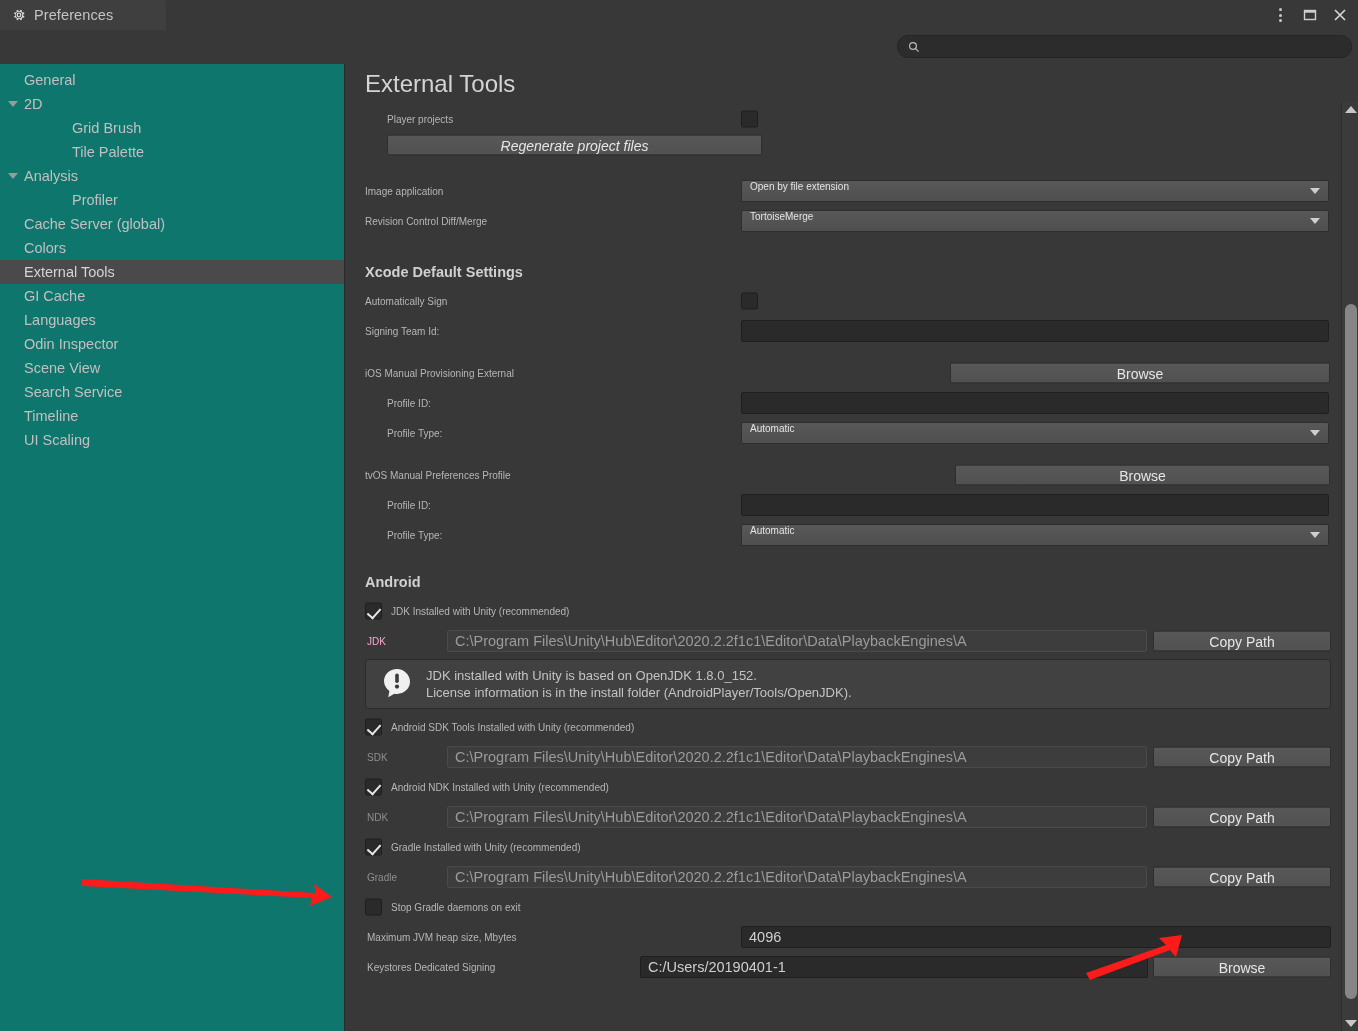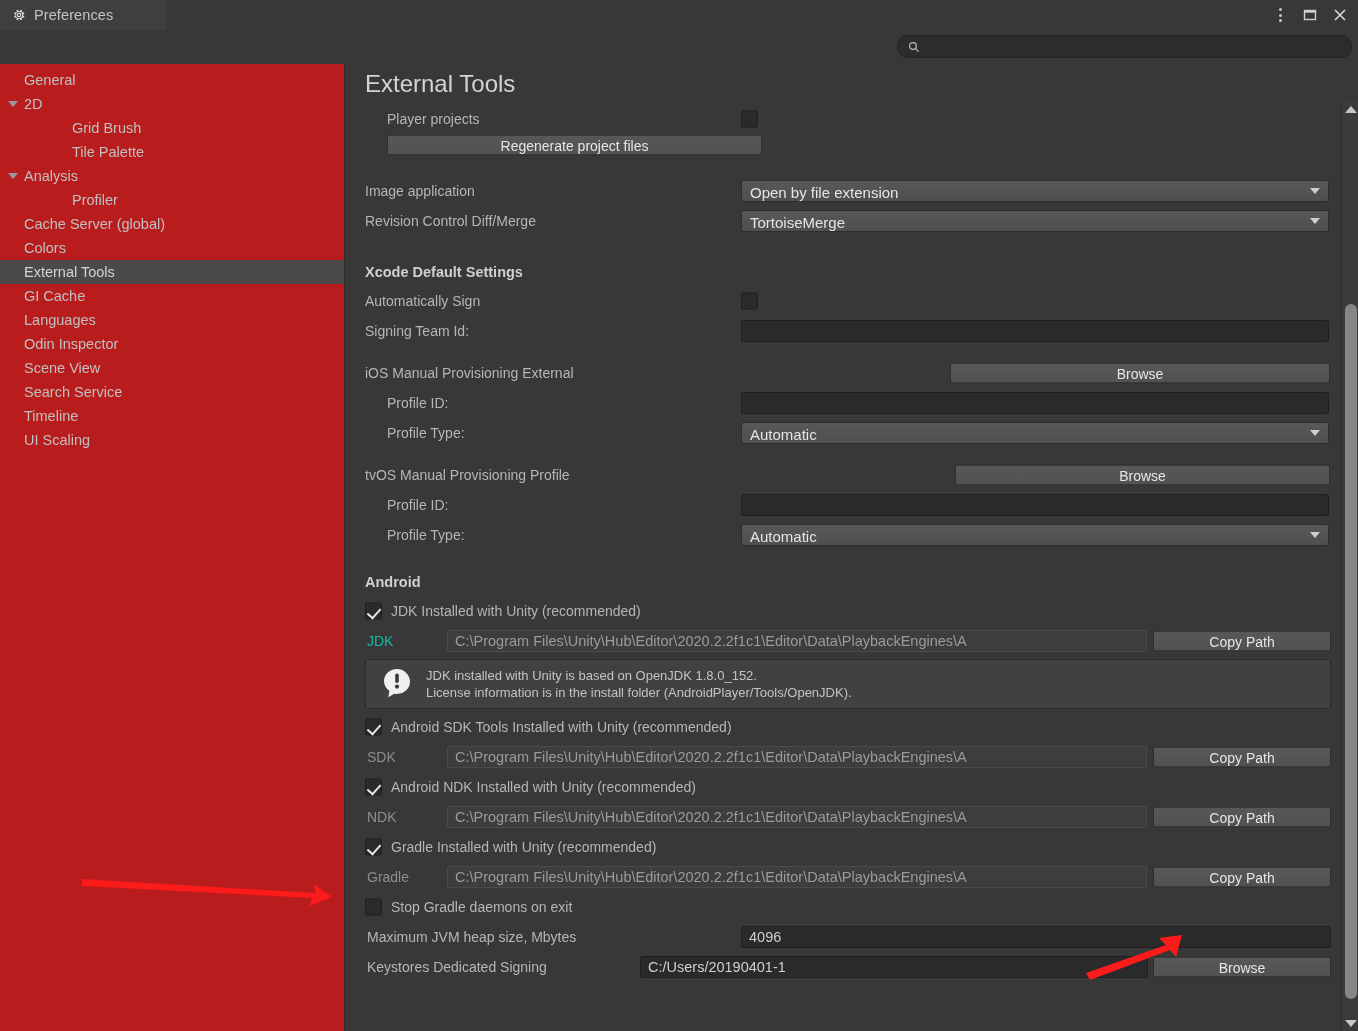--- a/index.html
+++ b/index.html
@@ -53,21 +53,21 @@
     background: transparent; border: 0; outline: none;
     color: #c8c8c8; font-size: 12.5px; font-family: inherit;
     margin-left: 6px; width: 400px; height: 20px;
   }
 
   
   .body-split { position: absolute; left:0; top: 64px; width:1358px; height: 967px; }
 
   .sidebar {
     position: absolute; left: 0; top: 0; width: 345px; height: 967px;
-    background: #b91c1c;
+    background: #0f766e;
     border-right: 1px solid #2b2b2b;
     padding-top: 4px;
   }
   .side-item {
     height: 24px; display: flex; align-items: center;
     font-size: 14.5px; color: #c0c0c0; position: relative;
     padding-left: 24px; white-space: nowrap;
   }
   .side-item.sel { background: #4a4a4a; color: #d4d4d4; }
   .side-item.ind1 { padding-left: 72px; }
@@ -85,21 +85,21 @@
   }
   .page-title {
     position: absolute; left: 20px; top: 6px;
     font-size: 24px; color: #d4d4d4; font-weight: normal;
   }
 
   .form { position: absolute; left: 0; top: 42px; width: 1013px; }
 
   .row { position: relative; width: 1013px; }
   .lbl {
-    position: absolute; font-size: 14px; color: #b6b6b6; white-space: nowrap;
+    position: absolute; font-size: 10px; color: #b6b6b6; white-space: nowrap;
     top: 50%; transform: translateY(-50%);
   }
   .section-hdr {
     position: absolute; font-size: 14.5px; color: #d0d0d0; font-weight: bold;
     top: 50%; transform: translateY(-50%); left: 20px;
   }
 
   .checkbox {
     position: absolute; width: 17px; height: 17px;
     background: #2a2a2a; border: 1px solid #1e1e1e; border-radius: 2px;
@@ -120,22 +120,22 @@
     color: #e6e6e6; font-size: 14px; font-family: inherit;
     display: flex; align-items: center; justify-content: center;
     top: 50%; transform: translateY(-50%);
     cursor: default;
   }
 
   .dropdown {
     position: absolute; height: 22px;
     background: linear-gradient(#585858, #4f4f4f);
     border: 1px solid #2e2e2e; border-radius: 2px;
-    color: #e4e4e4; font-size: 15px;
-    display: flex; align-items: flex-end;
+    color: #e4e4e4; font-size: 10px;
+    display: flex; align-items: flex-start;
     padding-left: 8px;
     top: 50%; transform: translateY(-50%);
   }
   .dd-arrow {
     position: absolute; right: 8px; top: 50%; transform: translateY(-50%);
     width: 0; height: 0;
     border-left: 5px solid transparent; border-right: 5px solid transparent;
     border-top: 6px solid #cfcfcf;
   }
 
@@ -279,21 +279,21 @@
     <div class="page-title">External Tools</div>
 
     <div class="form">
 
       <div class="row" style="height:26px;">
         <span class="lbl" style="left:42px;">Player projects</span>
         <span class="checkbox" style="left:396px;"></span>
       </div>
 
       <div class="row" style="height:26px;">
-        <button class="btn" style="left:42px;width:375px;">Regenerate project files</button>
+        <button class="btn" style="left:42px;width:375px;font-style:italic;">Regenerate project files</button>
       </div>
 
       <div style="height:18px;"></div>
 
       <div class="row" style="height:30px;">
         <span class="lbl" style="left:20px;">Image application</span>
         <div class="dropdown" style="left:396px;width:588px;">
           <span>Open by file extension</span>
           <span class="dd-arrow"></span>
         </div>
@@ -343,21 +343,21 @@
         <span class="lbl" style="left:42px;">Profile Type:</span>
         <div class="dropdown" style="left:396px;width:588px;">
           <span>Automatic</span>
           <span class="dd-arrow"></span>
         </div>
       </div>
 
       <div style="height:12px;"></div>
 
       <div class="row" style="height:30px;">
-        <span class="lbl" style="left:20px;">tvOS Manual Provisioning Profile</span>
+        <span class="lbl" style="left:20px;">tvOS Manual Preferences Profile</span>
         <button class="btn" style="left:610px;width:375px;">Browse</button>
       </div>
 
       <div class="row" style="height:30px;">
         <span class="lbl" style="left:42px;">Profile ID:</span>
         <div class="textfield" style="left:396px;width:588px;">
           <span></span>
         </div>
       </div>
 
@@ -374,21 +374,21 @@
       <div class="row" style="height:28px;">
         <span class="section-hdr">Android</span>
       </div>
 
       <div class="row" style="height:30px;">
         <span class="checkbox on" style="left:20px;"></span>
         <span class="lbl" style="left:46px;">JDK Installed with Unity (recommended)</span>
       </div>
 
       <div class="row" style="height:30px;">
-        <span class="lbl" style="left:22px;color:#14b8a6;">JDK</span>
+        <span class="lbl" style="left:22px;color:#f9a8d4;">JDK</span>
         <div class="textfield ro" style="left:102px;width:700px;">
           <span>C:\Program Files\Unity\Hub\Editor\2020.2.2f1c1\Editor\Data\PlaybackEngines\A</span>
         </div>
         <button class="btn" style="left:808px;width:178px;">Copy Path</button>
       </div>
 
       <div class="row" style="height:56px;">
         <div class="helpbox" style="left:20px;top:3px;width:966px;height:50px;">
           <svg class="help-icon" viewBox="0 0 34 34">
             <path fill="#f0f0f0" d="M17 2C9.8 2 4 7.4 4 14.1c0 4 2.1 7.6 5.4 9.8l-1.1 6.4 6-3.6c.9.15 1.8.23 2.7.23 7.2 0 13-5.4 13-12.1S24.2 2 17 2z"></path>

